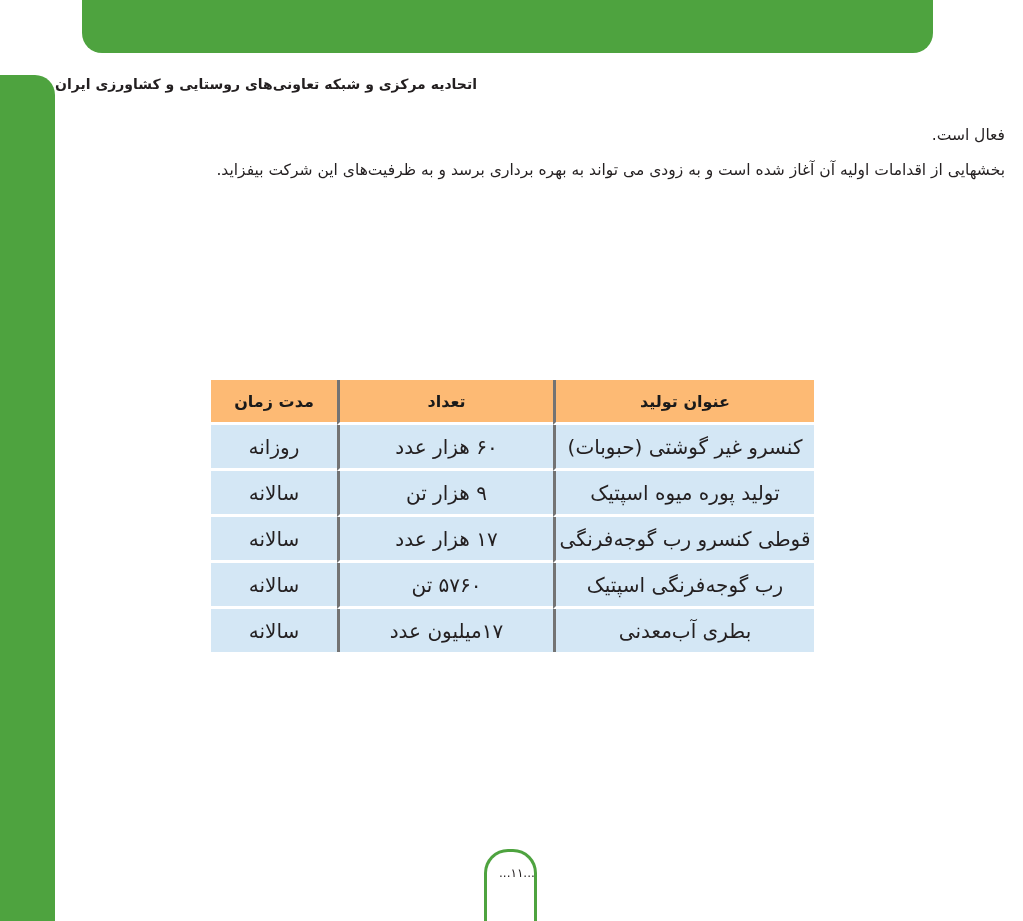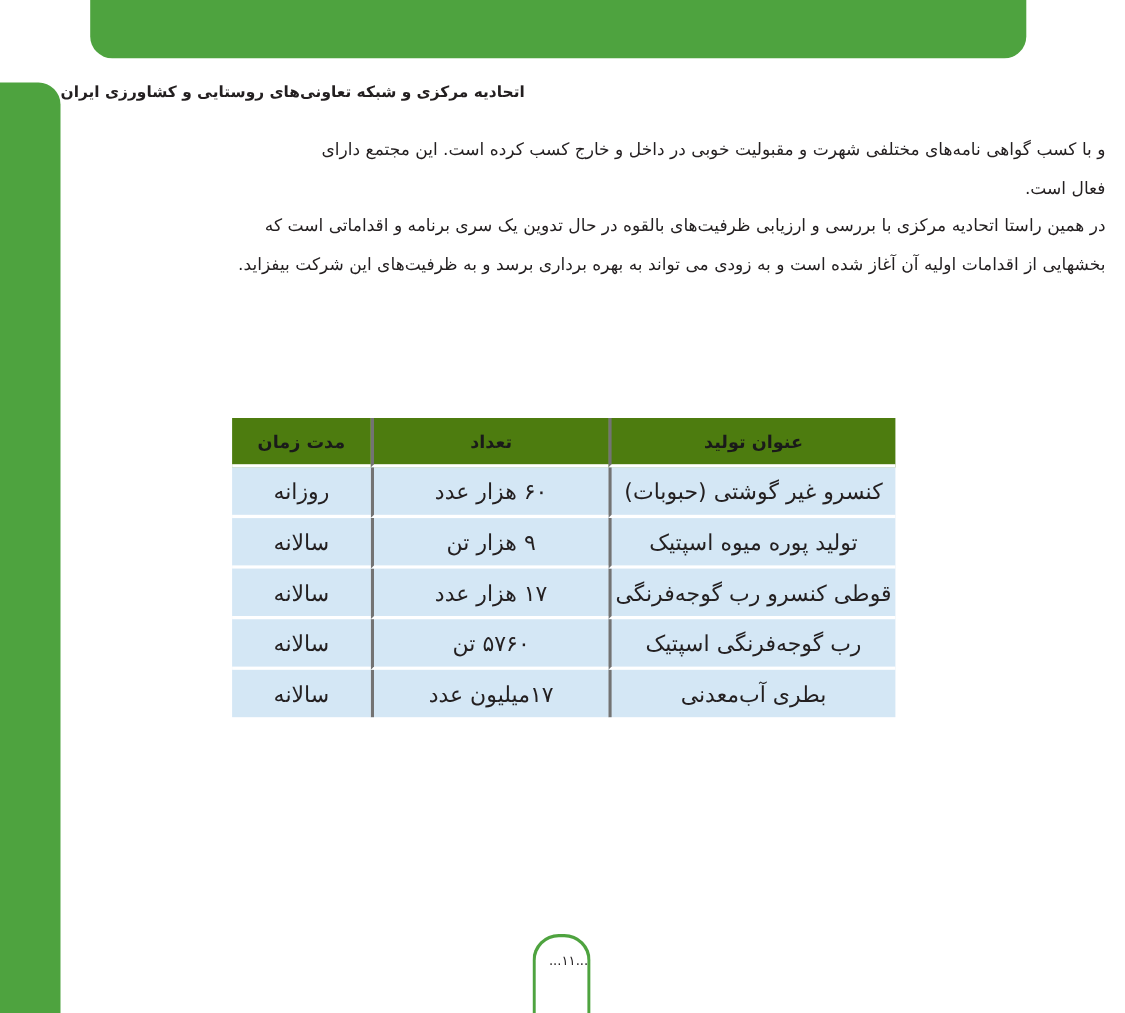--- a/index.html
+++ b/index.html
@@ -75,21 +75,21 @@
       text-align: center;
       vertical-align: middle;
       border-left: 3px solid #737373;
       border-bottom: 3px solid #ffffff;
       padding: 0;
     }
     .data-table th:last-child, .data-table td:last-child {
       border-left: none;
     }
     .data-table th {
-      background: #4d7c0f;
+      background: #fdba74;
       height: 42px;
       font-size: 16px;
       font-weight: bold;
       color: #1a1a1a;
     }
     .data-table td {
       background: #d4e7f5;
       height: 43px;
       font-size: 20px;
       color: #231f20;
@@ -125,23 +125,21 @@
   </style>
 </head>
 <body>
 
 <div class="header-bar"></div>
 <div class="side-strip"></div>
 
 <div class="running-title">اتحادیه مرکزی و شبکه تعاونی‌های روستایی و کشاورزی ایران</div>
 
 <div class="body-text">
-  <p>و با کسب گواهی نامه‌های مختلفی شهرت و مقبولیت خوبی در داخل و خارج کسب کرده است. این مجتمع دارای</p>
   <p class="short">فعال است.</p>
-  <p class="short">در همین راستا اتحادیه مرکزی با بررسی و ارزیابی ظرفیت‌های بالقوه در حال تدوین یک سری برنامه و اقداماتی است که</p>
   <p>بخشهایی از اقدامات اولیه آن آغاز شده است و به زودی می تواند به بهره برداری برسد و به ظرفیت‌های این شرکت بیفزاید.</p>
 </div>
 
 <table class="data-table">
   <thead>
     <tr>
       <th class="col-title">عنوان تولید</th>
       <th class="col-count">تعداد</th>
       <th class="col-duration">مدت زمان</th>
     </tr>

